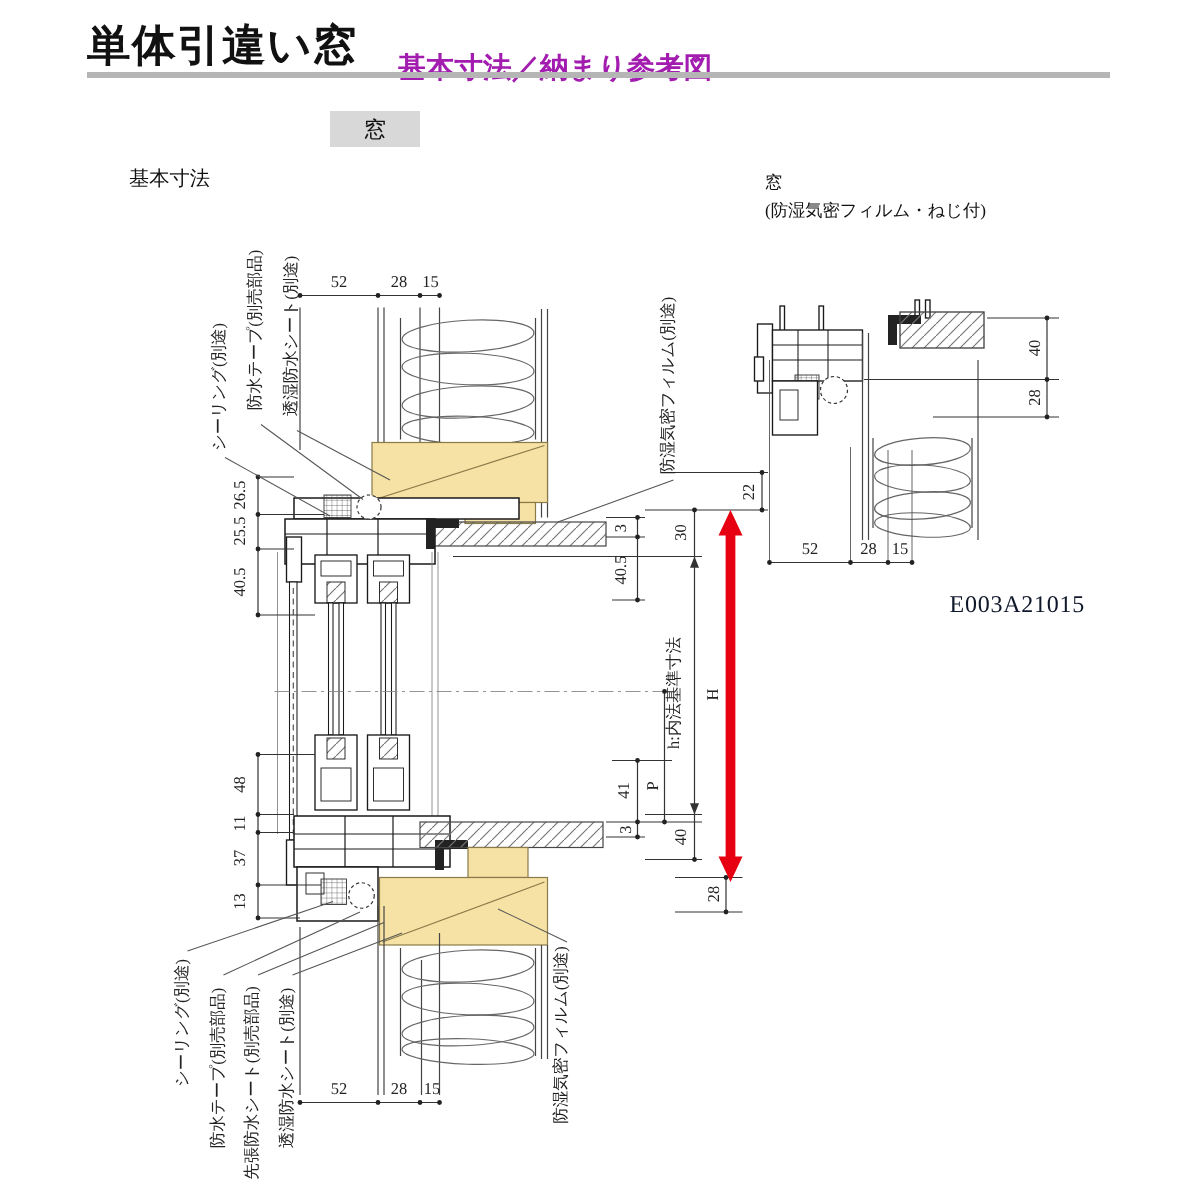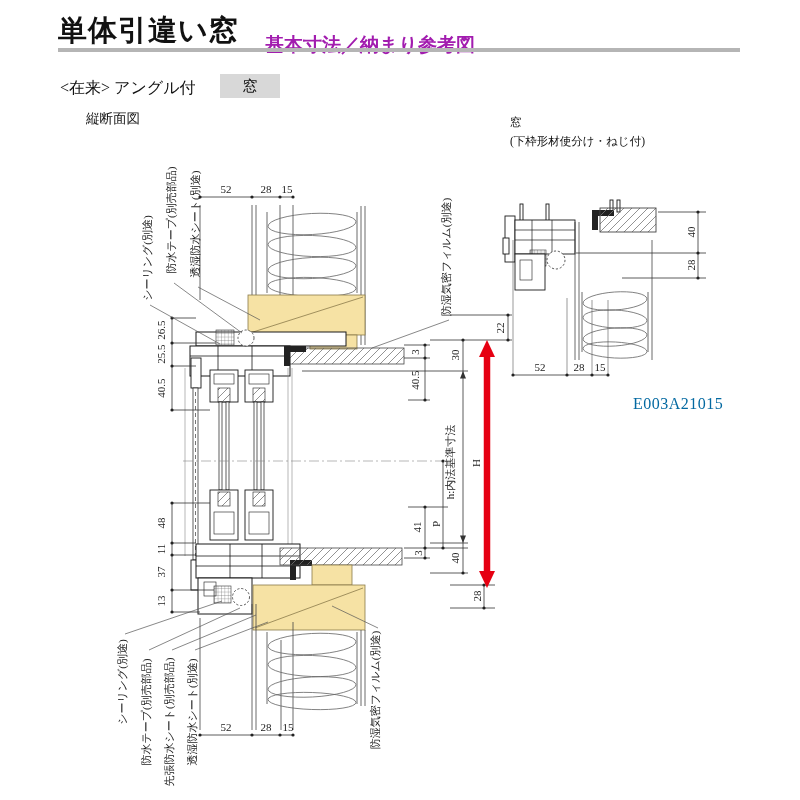--- a/index.html
+++ b/index.html
@@ -10,37 +10,36 @@
   .v{transform:translate(-50%,-50%) rotate(-90deg);}
   .ann{font-size:11px;color:#222;}
   #title-main{position:absolute;left:58px;top:11px;font-size:29px;font-weight:bold;letter-spacing:1px;color:#111;}
   #title-sub{position:absolute;left:265px;top:32px;font-size:19px;font-weight:bold;color:#a21caf;}
   #title-bar{position:absolute;left:58px;top:48px;width:687px;height:4px;background:#b5b5b5;}
   #variant{position:absolute;left:60px;top:78px;font-size:16px;color:#111;}
   #variant-box{position:absolute;left:220px;top:74px;width:60px;height:24px;background:#d8d8d8;
                display:flex;align-items:center;justify-content:center;font-size:15px;color:#111;}
   #section-label{position:absolute;left:86px;top:110px;font-size:13.5px;color:#111;}
   #detail-note{position:absolute;left:510px;top:113px;font-size:11.5px;line-height:18.5px;color:#111;}
-  #code{position:absolute;left:633px;top:395px;font-size:16px;color:#0369a1;letter-spacing:.5px;}
+  #code{position:absolute;left:633px;top:395px;font-size:16px;color:#0f172a;letter-spacing:.5px;}
 </style>
 </head>
 <body>
 
 <div id="page">
 
   <span id="title-main">単体引違い窓</span>
   <span id="title-sub">基本寸法／納まり参考図</span>
   <div id="title-bar"></div>
-  <span id="variant">&lt;在来&gt; アングル付</span>
   <div id="variant-box">窓</div>
-  <span id="section-label">縦断面図</span>
+  <span id="section-label">基本寸法</span>
 
   <div id="detail-note">
     <div>窓</div>
-    <div>(下枠形材使分け・ねじ付)</div>
+    <div>(防湿気密フィルム・ねじ付)</div>
   </div>
   <span id="code">E003A21015</span>
 
   <svg width="800" height="800" viewBox="0 0 800 800">
     <defs>
       <pattern id="hatch" patternUnits="userSpaceOnUse" width="8" height="8">
         <path d="M0,8 L8,0" stroke="#777" stroke-width="0.8"></path>
       </pattern>
       <pattern id="mesh" patternUnits="userSpaceOnUse" width="3.4" height="3.4">
         <path d="M0,0 H3.4 M0,0 V3.4" stroke="#555" stroke-width="0.55"></path>

